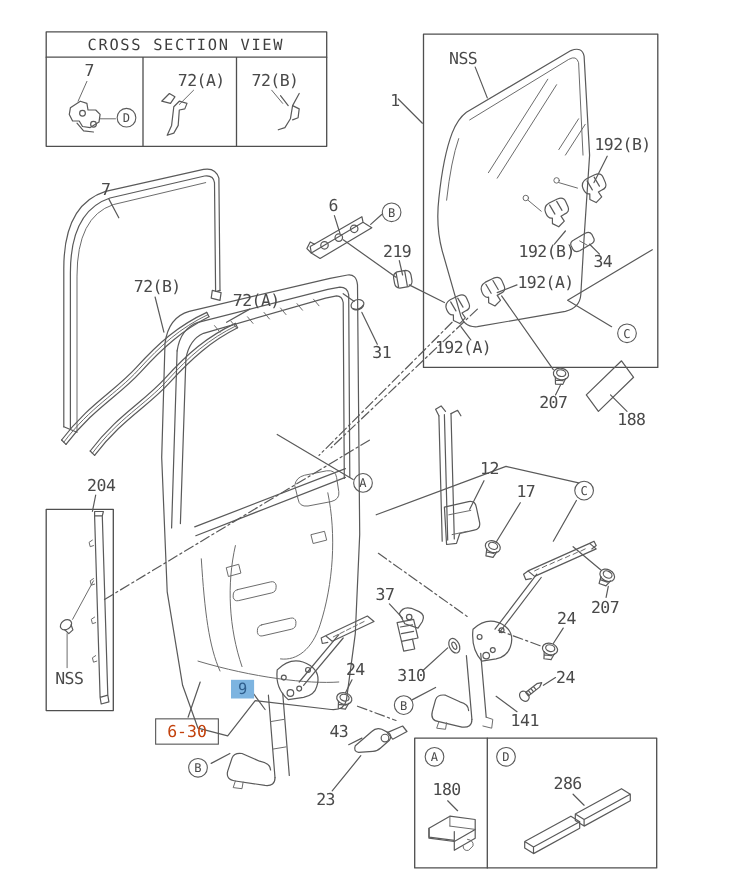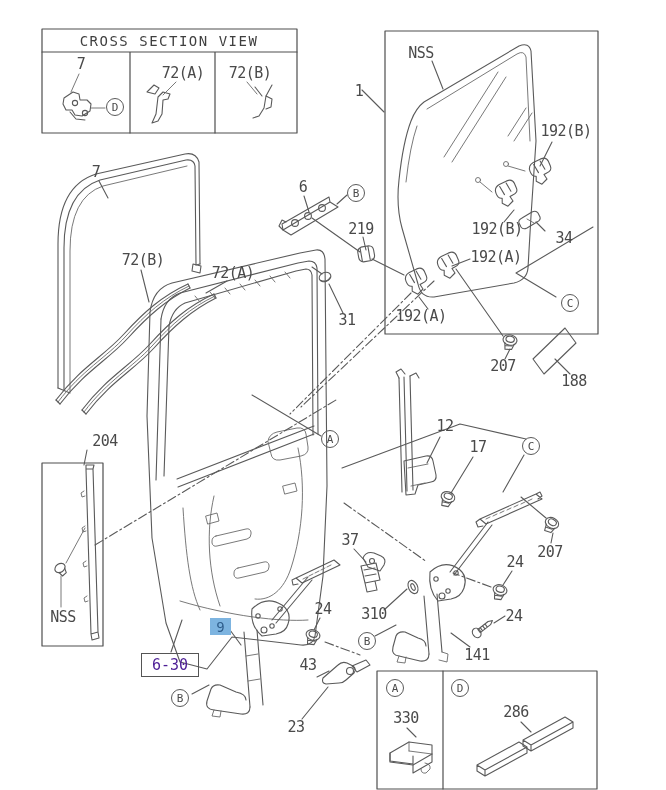--- a/index.html
+++ b/index.html
@@ -11,21 +11,21 @@
   svg .dash{stroke-width:0.9;stroke:#6f6f6f;stroke-dasharray:9 3 2 3;}
   svg .frame{stroke-width:1.2;stroke:#4f4f4f;}
   svg .artifact{stroke:none;fill:#dfe3e8;}
   .lbl{position:absolute;transform:translate(-50%,-50%);font-size:15px;color:#4a4a4a;
        white-space:nowrap;letter-spacing:-0.5px;}
   .title{font-size:14px;letter-spacing:1.5px;color:#3f3f3f;}
   .callout{position:absolute;transform:translate(-50%,-50%);width:18px;height:18px;
        border:1.4px solid #5a5a5a;border-radius:50%;display:flex;align-items:center;
        justify-content:center;font-size:11px;color:#4a4a4a;box-sizing:border-box;}
   .refbox{position:absolute;border:1.4px solid #555;display:flex;align-items:center;
-       justify-content:center;font-size:15px;color:#4c1d95;box-sizing:border-box;}
+       justify-content:center;font-size:15px;color:#c2410c;box-sizing:border-box;}
   .hl{position:absolute;display:flex;align-items:center;justify-content:center;
        font-size:14px;}
 </style>
 </head>
 <body>
 
 <div class="stage">
 
 <svg width="666" height="790" viewBox="0 0 666 790">
   <defs>
@@ -272,51 +272,51 @@
 <div class="lbl title" style="left:169px;top:25px">CROSS SECTION VIEW</div>
 <div class="lbl" style="left:81px;top:48px">7</div>
 <div class="lbl" style="left:183px;top:57px">72(A)</div>
 <div class="lbl" style="left:250px;top:57px">72(B)</div>
 <div class="callout" style="left:115px;top:91px">D</div>
 
 <div class="lbl" style="left:359px;top:75px">1</div>
 <div class="lbl" style="left:421px;top:37px">NSS</div>
 <div class="lbl" style="left:566px;top:115px">192(B)</div>
 <div class="lbl" style="left:497px;top:213px">192(B)</div>
-<div class="lbl" style="left:564px;top:222px">34</div>
+<div class="lbl" style="left:548px;top:222px">34</div>
 <div class="lbl" style="left:496px;top:241px">192(A)</div>
 <div class="lbl" style="left:421px;top:300px">192(A)</div>
 <div class="lbl" style="left:503px;top:350px">207</div>
 <div class="lbl" style="left:574px;top:365px">188</div>
 <div class="callout" style="left:570px;top:287px">C</div>
 <div class="lbl" style="left:303px;top:171px">6</div>
 <div class="callout" style="left:356px;top:177px">B</div>
 <div class="lbl" style="left:361px;top:213px">219</div>
 <div class="lbl" style="left:347px;top:304px">31</div>
 <div class="lbl" style="left:96px;top:156px">7</div>
 <div class="lbl" style="left:143px;top:244px">72(B)</div>
 <div class="lbl" style="left:233px;top:257px">72(A)</div>
-<div class="lbl" style="left:105px;top:425px">204</div>
+<div class="lbl" style="left:92px;top:425px">204</div>
 <div class="lbl" style="left:63px;top:601px">NSS</div>
 <div class="refbox" style="left:141px;top:637px;width:58px;height:24px">6-30</div>
 <div class="hl" style="left:210px;top:602px;width:21px;height:17px;background:#7db4e0;color:#2f5e8c">9</div>
 <div class="callout" style="left:180px;top:682px">B</div>
 <div class="lbl" style="left:323px;top:593px">24</div>
 <div class="lbl" style="left:308px;top:649px">43</div>
 <div class="lbl" style="left:296px;top:711px">23</div>
 <div class="lbl" style="left:350px;top:524px">37</div>
 <div class="lbl" style="left:374px;top:598px">310</div>
 <div class="callout" style="left:367px;top:625px">B</div>
 <div class="lbl" style="left:477px;top:639px">141</div>
 <div class="lbl" style="left:514px;top:600px">24</div>
 <div class="lbl" style="left:515px;top:546px">24</div>
 <div class="lbl" style="left:550px;top:536px">207</div>
 <div class="callout" style="left:531px;top:430px">C</div>
 <div class="lbl" style="left:445px;top:410px">12</div>
 <div class="lbl" style="left:478px;top:431px">17</div>
 <div class="callout" style="left:330px;top:423px">A</div>
 
 <div class="callout" style="left:395px;top:672px">A</div>
-<div class="lbl" style="left:406px;top:702px">330</div>
+<div class="lbl" style="left:406px;top:702px">180</div>
 <div class="callout" style="left:460px;top:672px">D</div>
 <div class="lbl" style="left:516px;top:696px">286</div>
 
 </div>
 
 </body></html>

